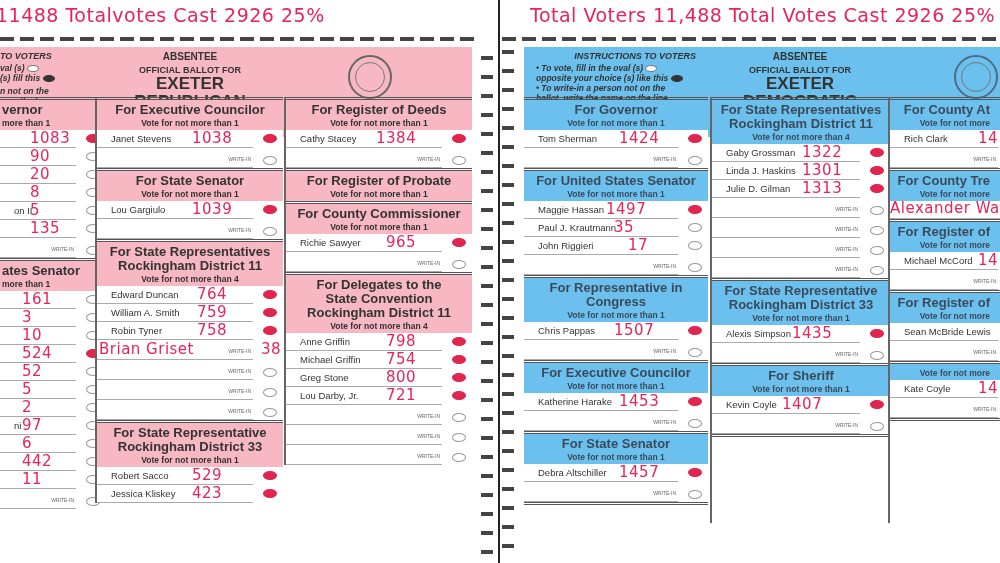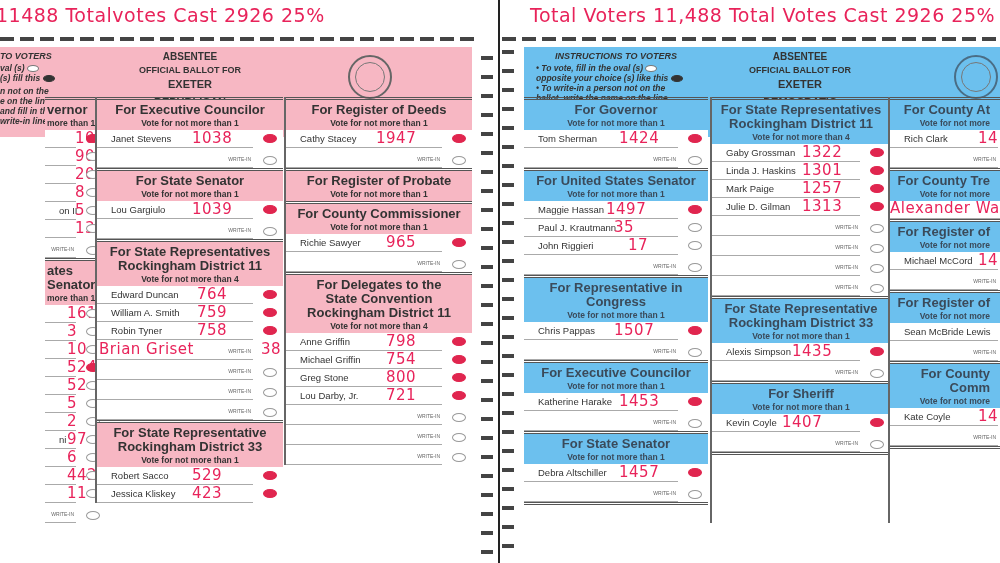--- a/index.html
+++ b/index.html
@@ -19,28 +19,28 @@
     background: repeating-linear-gradient(90deg, #444 0 14px, transparent 14px 20px); }
   .vdashes { position: absolute; width: 12px;
     background: repeating-linear-gradient(180deg, #444 0 4px, transparent 4px 19px); }
 
   .ballot { position: absolute; top: 47px; }
   .hdr { position: absolute; top: 0; left: 0; right: 0; height: 90px; }
   .left .hdr { background: #f7b7c3; }
   .right .hdr { background: #6cc0ee; }
 
   .instr { position: absolute; top: 4px; font-size: 8.5px; font-weight: bold; line-height: 10px; color: #333; font-style: italic; }
-  .instr .t { text-align: center; font-size: 9px; margin-bottom: 2px; }
+  .instr .t { text-align: right; font-size: 9px; margin-bottom: 2px; }
   .oval-i { display: inline-block; width: 12px; height: 7px; border: 1px solid #777; border-radius: 50%; vertical-align: middle; background: #fff; }
   .oval-i.f { background: #333; border-color: #333; }
 
   .title { position: absolute; top: 4px; width: 180px; text-align: center; font-weight: bold; color: #333; }
   .title .a { font-size: 10px; }
   .title .b { font-size: 9px; margin-top: 3px; }
-  .title .c { font-size: 11px; line-height: 18px; }
+  .title .c { font-size: 17px; line-height: 18px; }
   .title .d { font-size: 9px; }
   .title .e { font-size: 9px; margin-top: 2px; }
 
   .seal { position: absolute; top: 8px; width: 44px; height: 44px; border-radius: 50%; border: 2px solid #666; }
   .seal::after { content: ""; position: absolute; inset: 5px; border-radius: 50%; border: 1px solid #777; }
   .sig { position: absolute; font-family: "DejaVu Serif", serif; font-style: italic; font-size: 16px; color: #222; }
   .sos { position: absolute; font-size: 5.5px; font-weight: bold; color: #333; }
 
   .col { position: absolute; top: 97px; }
   .col.bl { border-left: 2px solid #666; }
@@ -86,21 +86,21 @@
         <div class="c">REPUBLICAN</div>
         <div class="d">STATE PRIMARY ELECTION</div>
         <div class="e">September 13, 2022</div>
       </div>
       <div class="seal" style="left:348px;"></div>
       <div class="sig" style="left:328px; top:58px;">DMScanlan</div>
       <div class="sos" style="left:372px; top:80px;">SECRETARY OF STATE</div>
     </div>
   </div>
 
-  <div class="col" style="left:0; width:106px;padding-left:45px;">
+  <div class="col" style="left:0; width:106px;">
     <div class="race">
       <div class="race-h" style="text-align:left;">
         <div class="name">vernor</div>
         <div class="vote">more than 1</div>
       </div>
       <div class="candwrap" id="r-gov">
           <div class="cand">
             <span class="n"></span>
             <span class="v hw" style="left:30px">1083</span>
             <span class="o f"></span>
@@ -304,21 +304,21 @@
 
   <div class="col bl" style="left:284px; width:188px;">
     <div class="race">
       <div class="race-h">
         <div class="name">For Register of Deeds</div>
         <div class="vote">Vote for not more than 1</div>
       </div>
       <div class="candwrap" id="r-deeds">
           <div class="cand">
             <span class="n">Cathy Stacey</span>
-            <span class="v hw" style="left:90px">1947</span>
+            <span class="v hw" style="left:90px">1384</span>
             <span class="o f"></span>
           </div>
           <div class="cand wr">
             <span class="wi">WRITE-IN</span>
             <span class="o" style="top:8px"></span>
           </div>
         </div>
     </div>
     <div class="race">
       <div class="race-h">
@@ -534,25 +534,20 @@
             <span class="n">Gaby Grossman</span>
             <span class="v hw" style="left:90px">1322</span>
             <span class="o f"></span>
           </div>
           <div class="cand">
             <span class="n">Linda J. Haskins</span>
             <span class="v hw" style="left:90px">1301</span>
             <span class="o f"></span>
           </div>
           <div class="cand">
-            <span class="n">Mark Paige</span>
-            <span class="v hw" style="left:90px">1257</span>
-            <span class="o f"></span>
-          </div>
-          <div class="cand">
             <span class="n">Julie D. Gilman</span>
             <span class="v hw" style="left:90px">1313</span>
             <span class="o f"></span>
           </div>
           <div class="cand wr">
             <span class="wi">WRITE-IN</span>
             <span class="o" style="top:8px"></span>
           </div>
           <div class="cand wr">
             <span class="wi">WRITE-IN</span>
@@ -656,21 +651,20 @@
             <span class="n">Sean McBride Lewis</span>
             <span class="v hw" style="left:100px"></span>
           </div>
           <div class="cand wr">
             <span class="wi">WRITE-IN</span>
           </div>
         </div>
     </div>
     <div class="race">
       <div class="race-h" style="text-align:right; padding-right:38px;">
-        <div class="name">For County Comm</div>
         <div class="vote">Vote for not more</div>
       </div>
       <div class="candwrap" id="d-comm">
           <div class="cand">
             <span class="n">Kate Coyle</span>
             <span class="v hw" style="left:88px">14</span>
           </div>
           <div class="cand wr">
             <span class="wi">WRITE-IN</span>
           </div>

